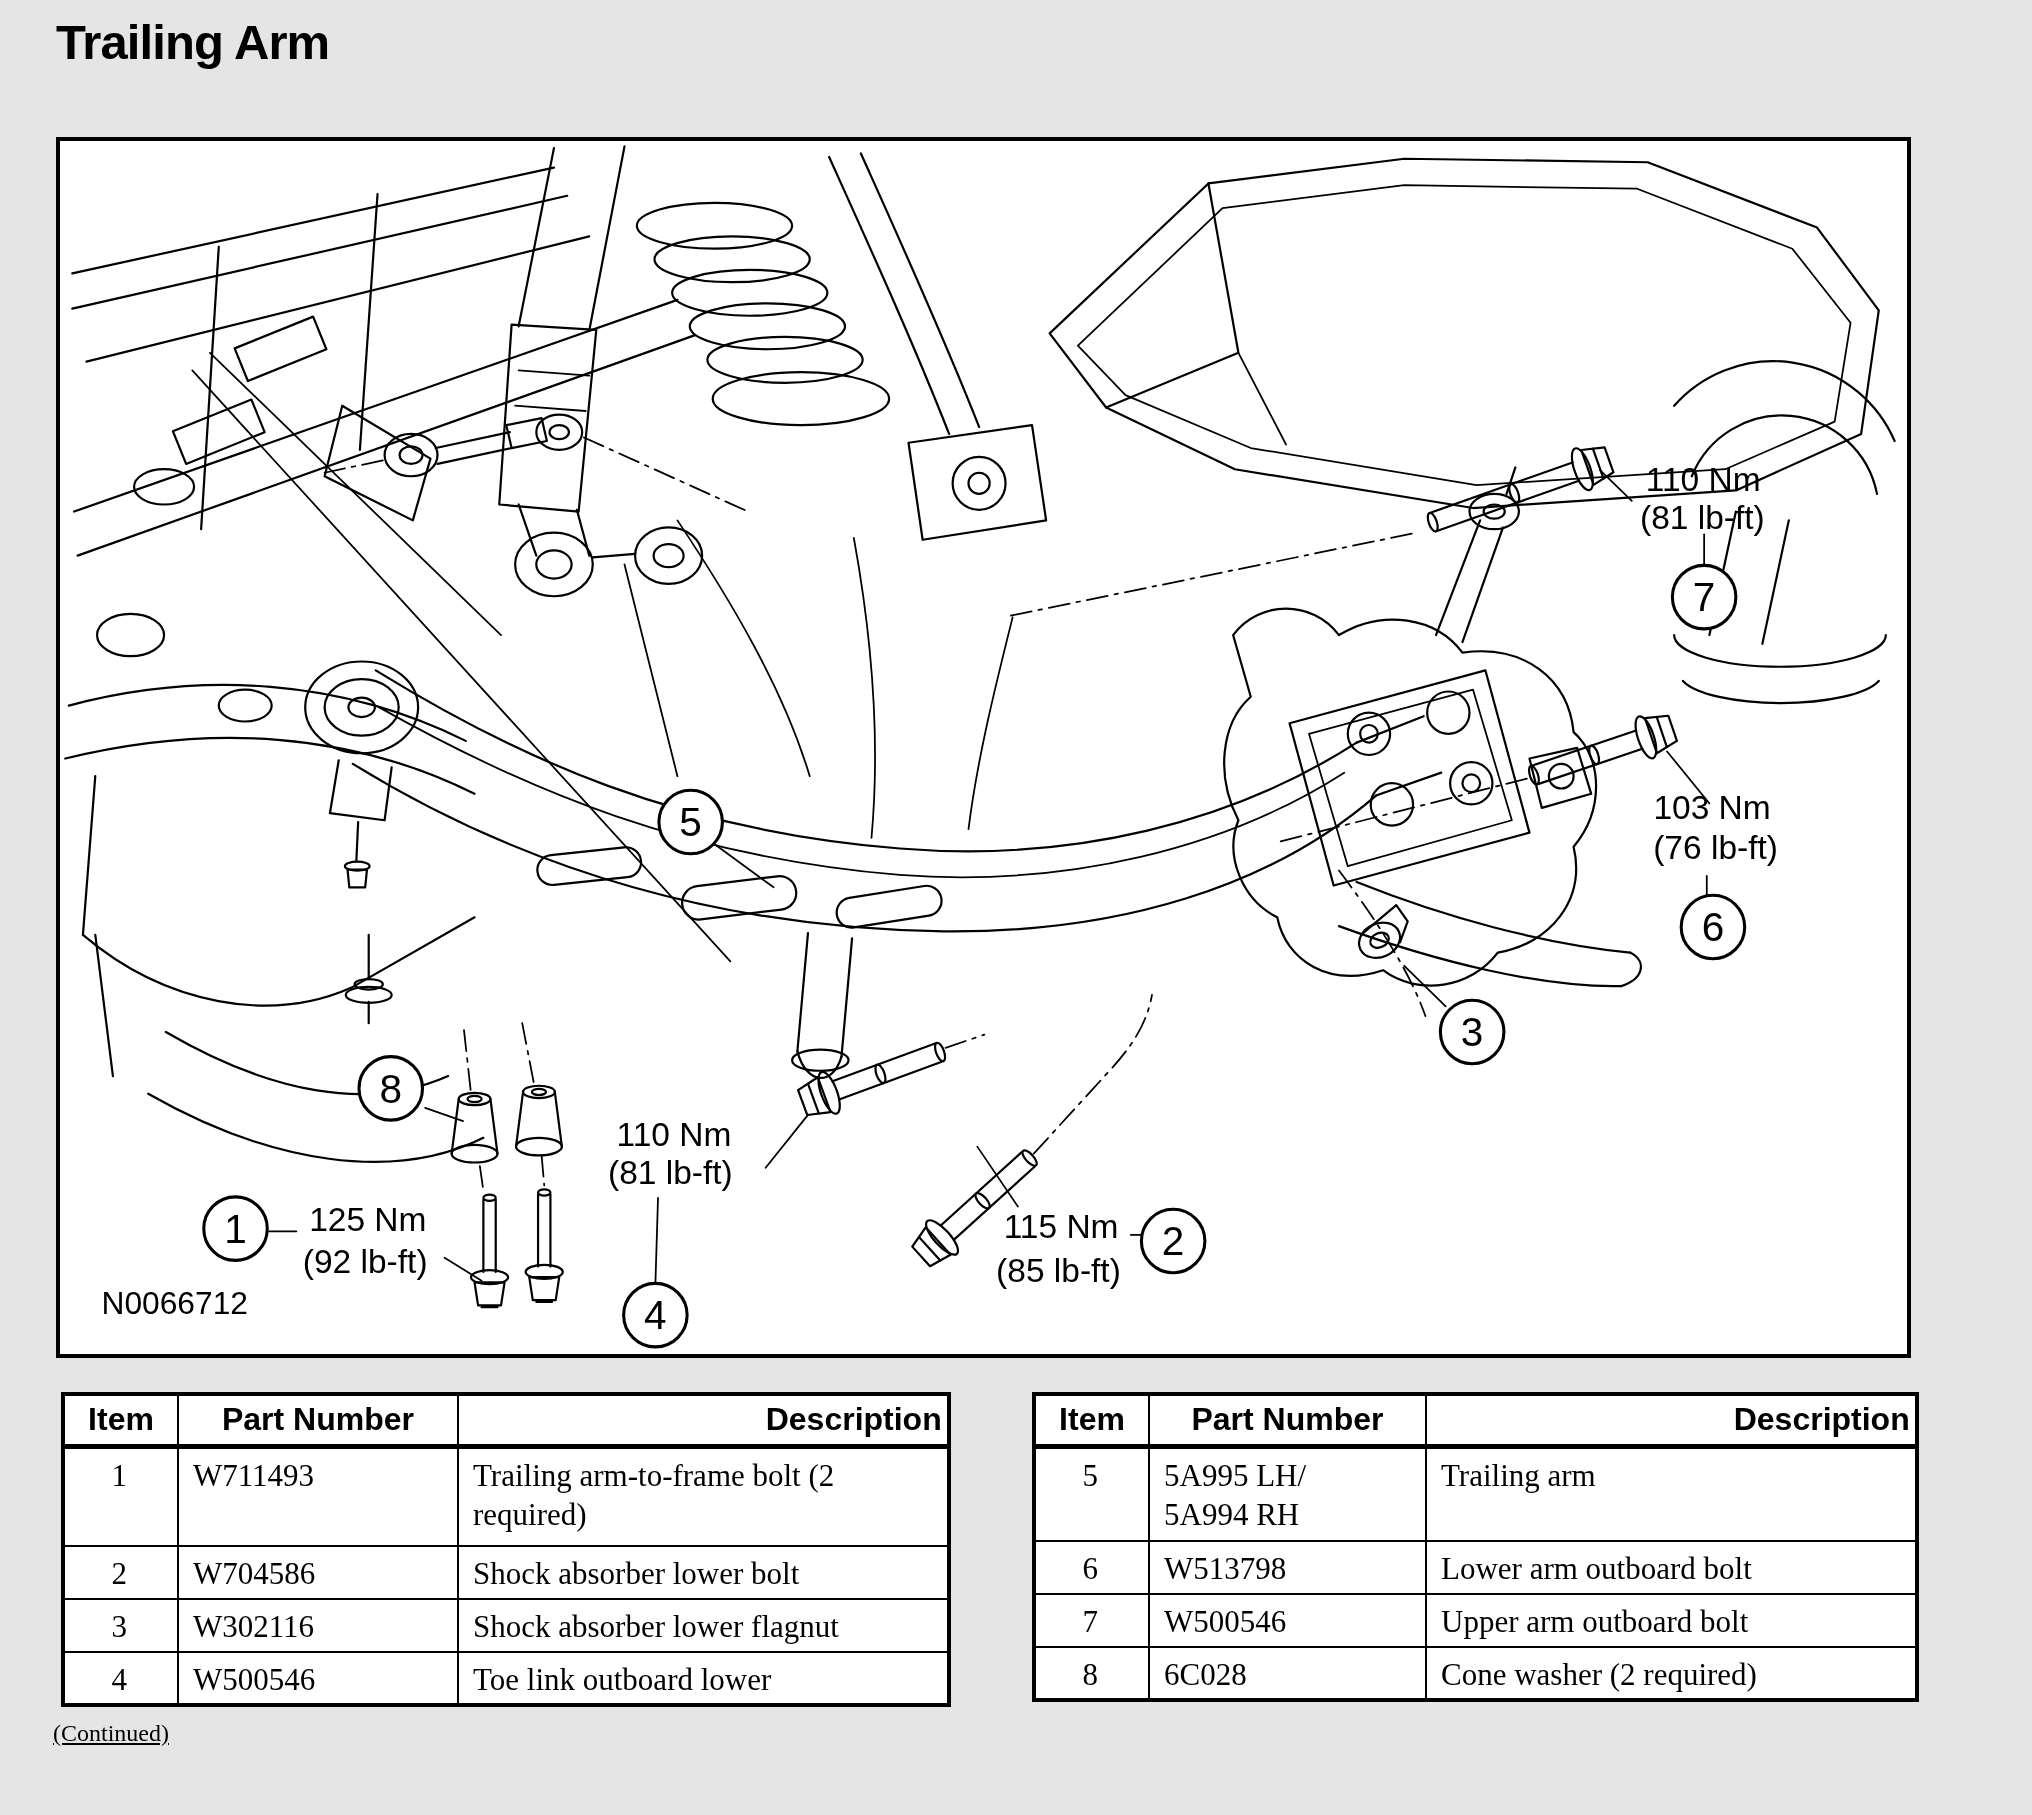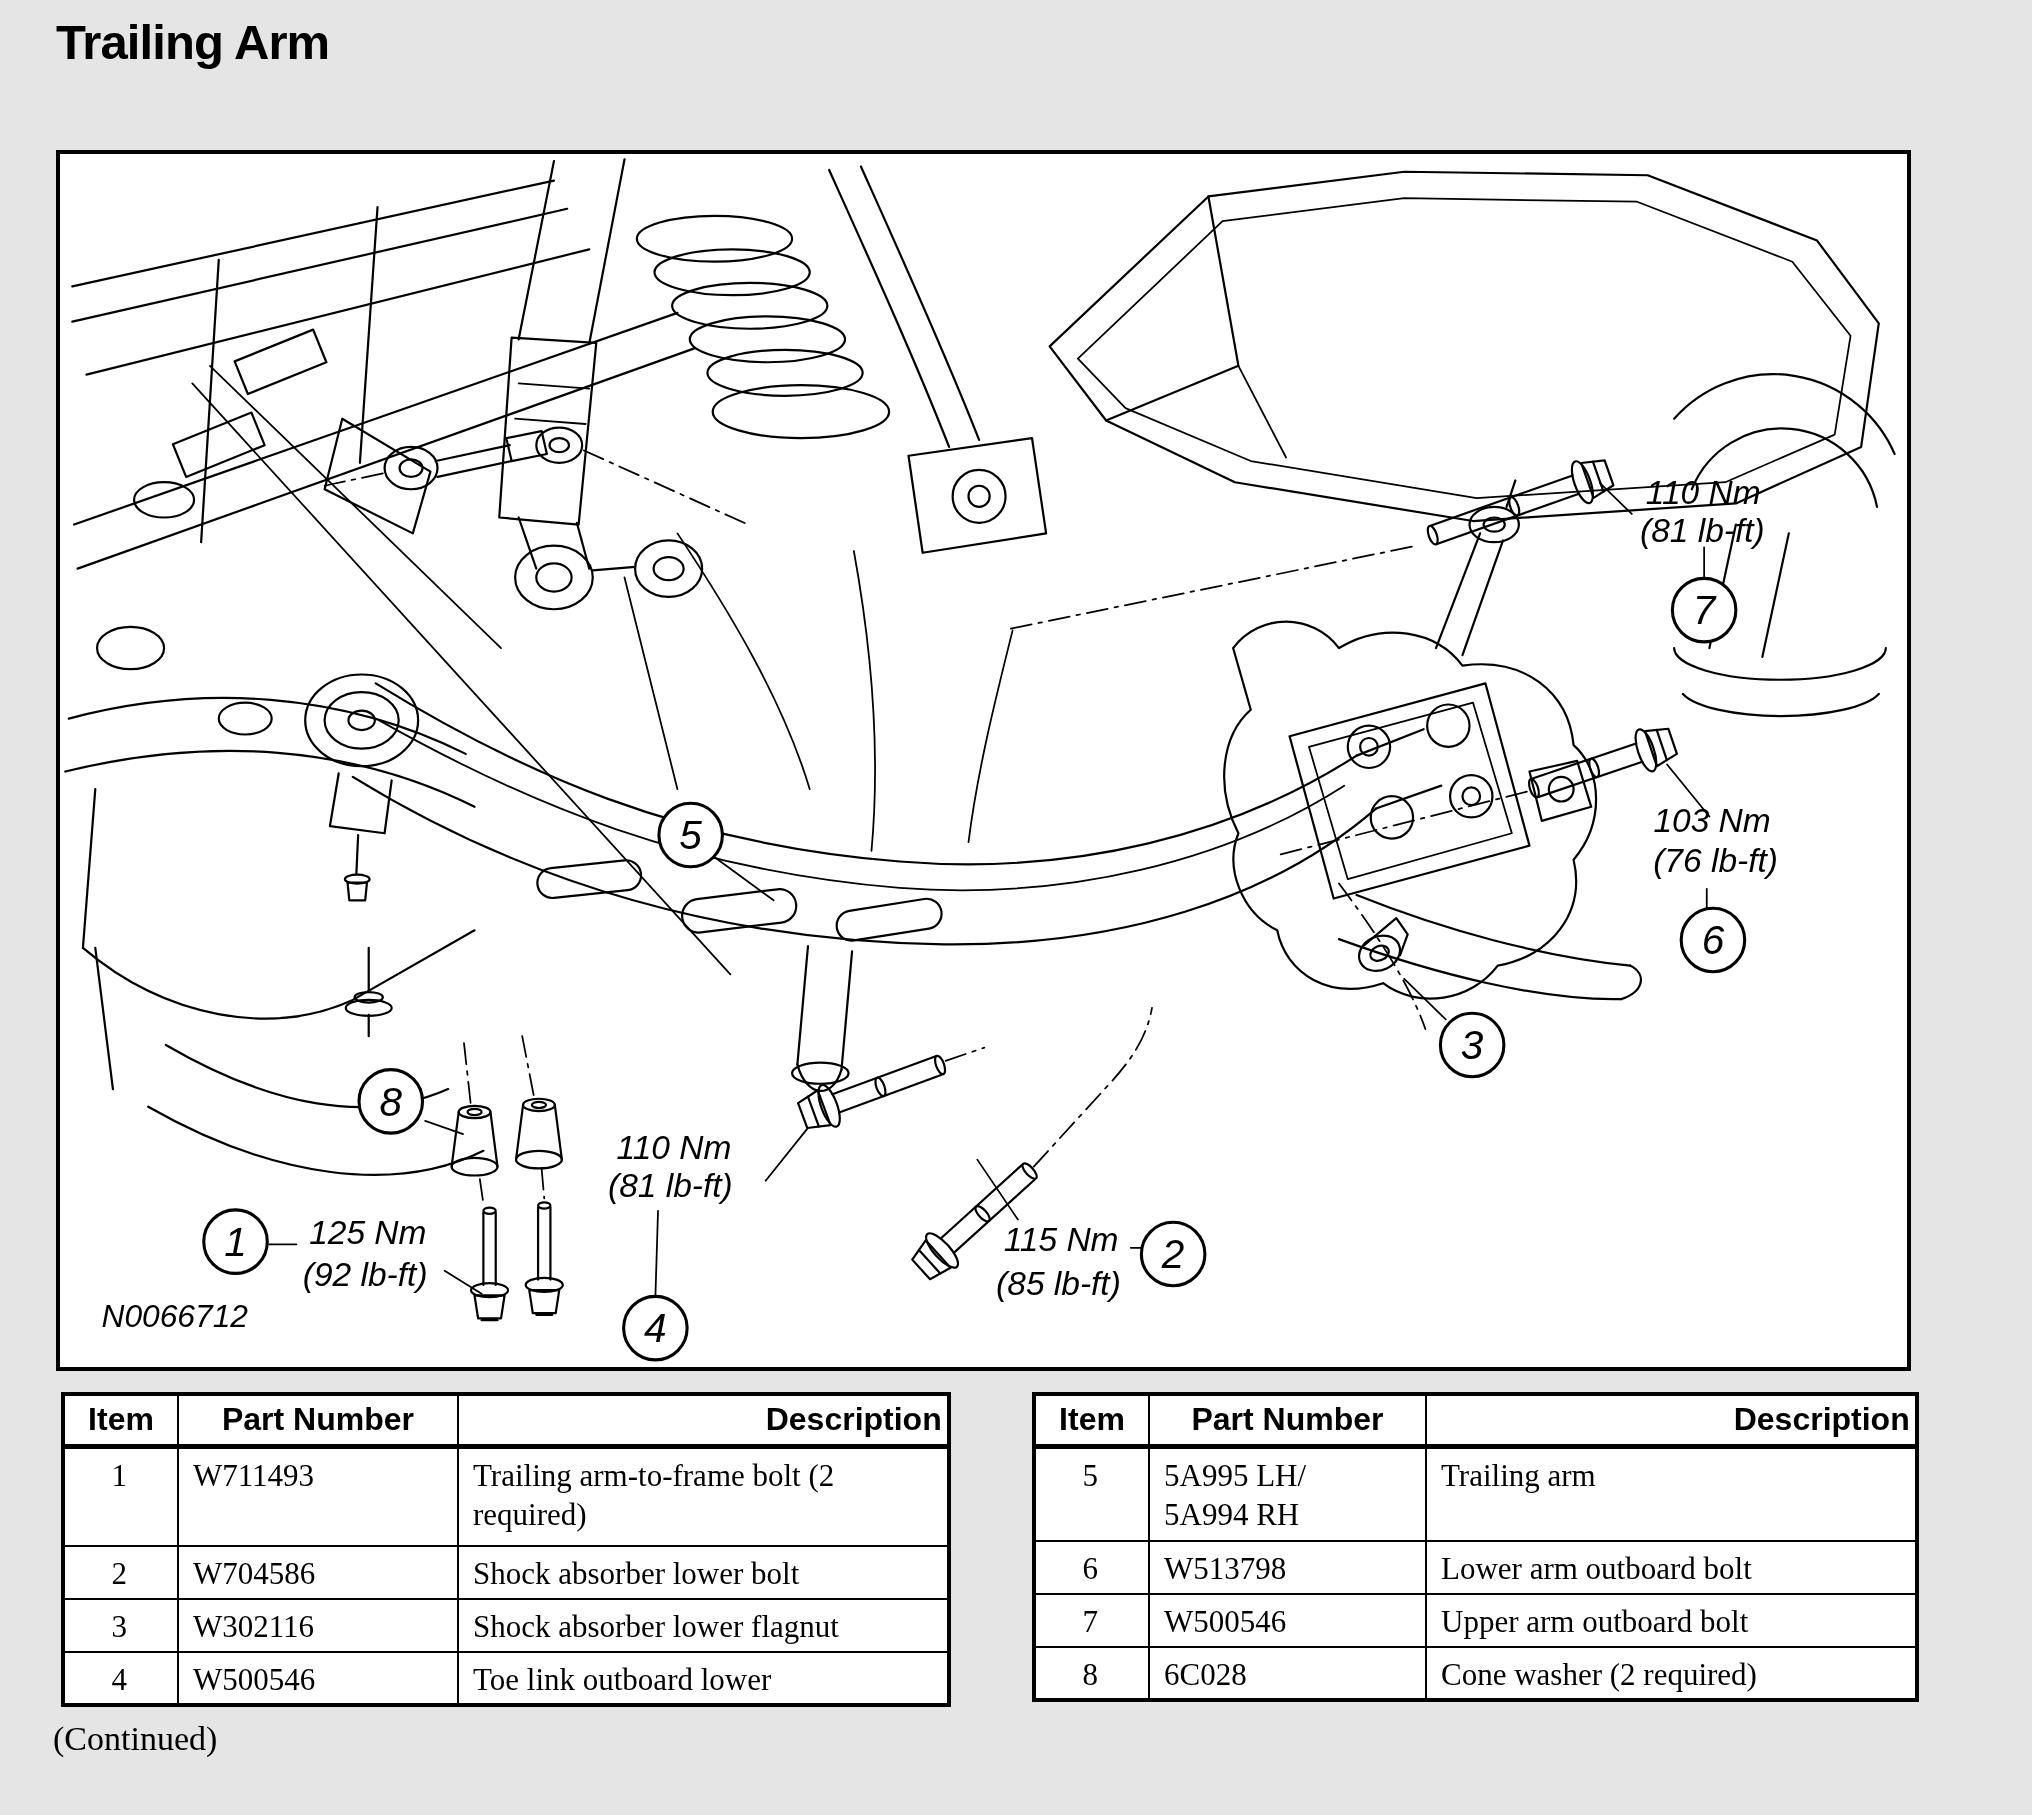--- a/index.html
+++ b/index.html
@@ -1,22 +1,22 @@
 <!DOCTYPE html>
 <html style="font-size:14px"><head>
 <meta charset="utf-8">
 <style>
   html,body{margin:0;padding:0;background:#ffffff;}
   #page{position:relative;width:2033px;height:1816px;background:#e5e5e5;color:#000;overflow:hidden;}
   .title{position:absolute;left:56px;top:14px;font-family:"Liberation Sans",sans-serif;
          font-weight:bold;font-size:49px;letter-spacing:-0.9px;}
   .subtitle{position:absolute;left:56px;top:94px;font-family:"Liberation Serif",serif;
          font-weight:bold;font-size:34px;}
-  .diagram-box{position:absolute;left:56px;top:150px;width:1847px;height:1213px;
-         border:4.4px solid #000;background:#fff;font-style:italic;}
+  .diagram-box{position:absolute;left:56px;top:137px;width:1847px;height:1213px;
+         border:4.4px solid #000;background:#fff;}
   .diagram-box svg{display:block;}
   svg .ln{stroke:#000;fill:none;stroke-width:2.5;stroke-linecap:round;stroke-linejoin:round;}
   svg .thin{stroke-width:2;}
   svg .dd{stroke-dasharray:24 8 4 8;}
   svg .callout-circle{fill:#fff;stroke:#000;stroke-width:3.5;}
   svg text{font-family:"Liberation Sans",sans-serif;fill:#000;stroke:none;}
   svg .lbl{font-size:38px;}
   svg .num{font-size:46px;}
   svg .figid{font-size:36px;}
   .ptable{position:absolute;border-collapse:collapse;table-layout:fixed;background:#fff;
@@ -24,21 +24,21 @@
   .ptable,.ptable th,.ptable td{border:2.6px solid #000;}
   .ptable{border-width:4.4px;padding-left:32px;}
   .ptable thead th{border-bottom-width:5.3px;font-family:"Liberation Sans",sans-serif;
           font-weight:bold;font-size:32px;text-align:right;padding:5.3px 5.3px 5.3px 14px;}
   .ptable thead th.c{text-align:center;padding-left:5.3px;}
   .ptable td{vertical-align:top;padding:7px 8.8px 3.5px 14px;line-height:39px;}
   .ptable td.c{text-align:center;padding-left:5.3px;}
   .ptable .pn span{display:block;}
   #lt{left:61px;top:1392px;width:886px;}
   #rt{left:1032px;top:1392px;width:883px;}
-  .continued{position:absolute;left:53px;top:1720px;font-family:"Liberation Serif",serif;font-size:34px;}
+  .continued{position:absolute;left:53px;top:1720px;font-family:"Liberation Serif",serif;font-size:24px;text-decoration:underline;}
 </style>
 </head>
 <body>
 
 <div id="page">
 
   <div class="title">Trailing Arm</div>
 
   <div class="diagram-box">
     <svg width="1847" height="1213" viewBox="0 0 2094 1375">

